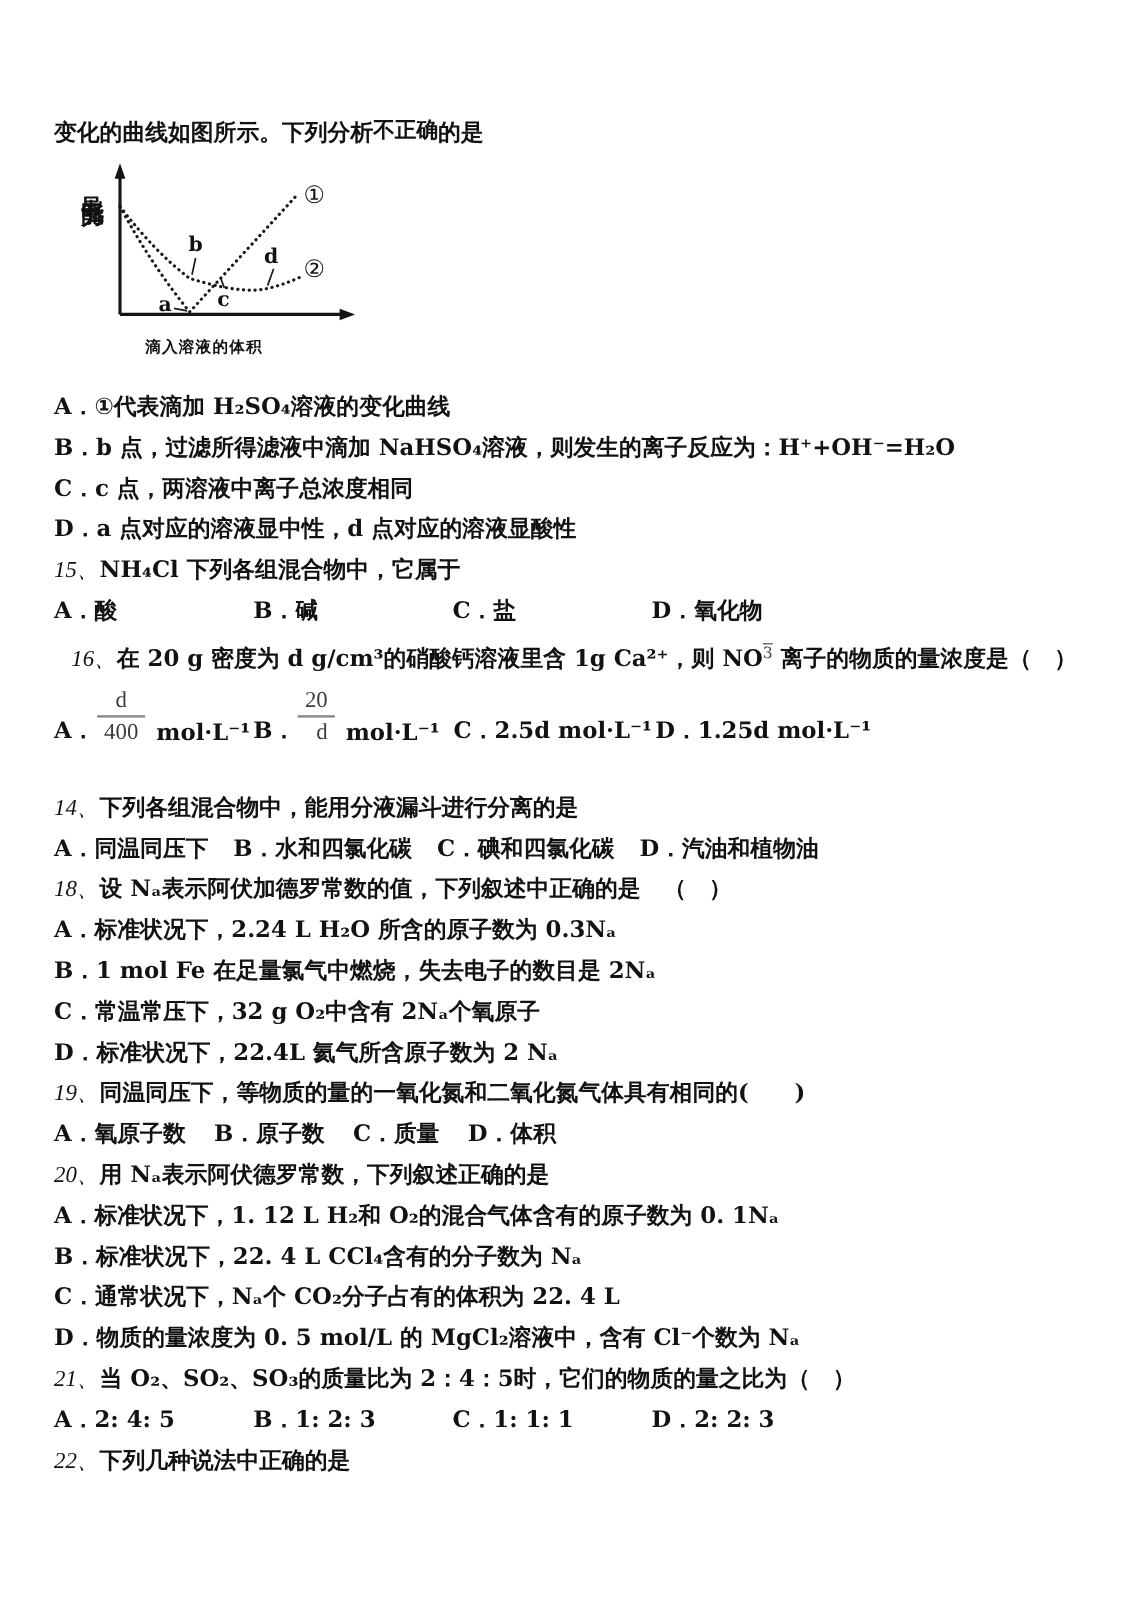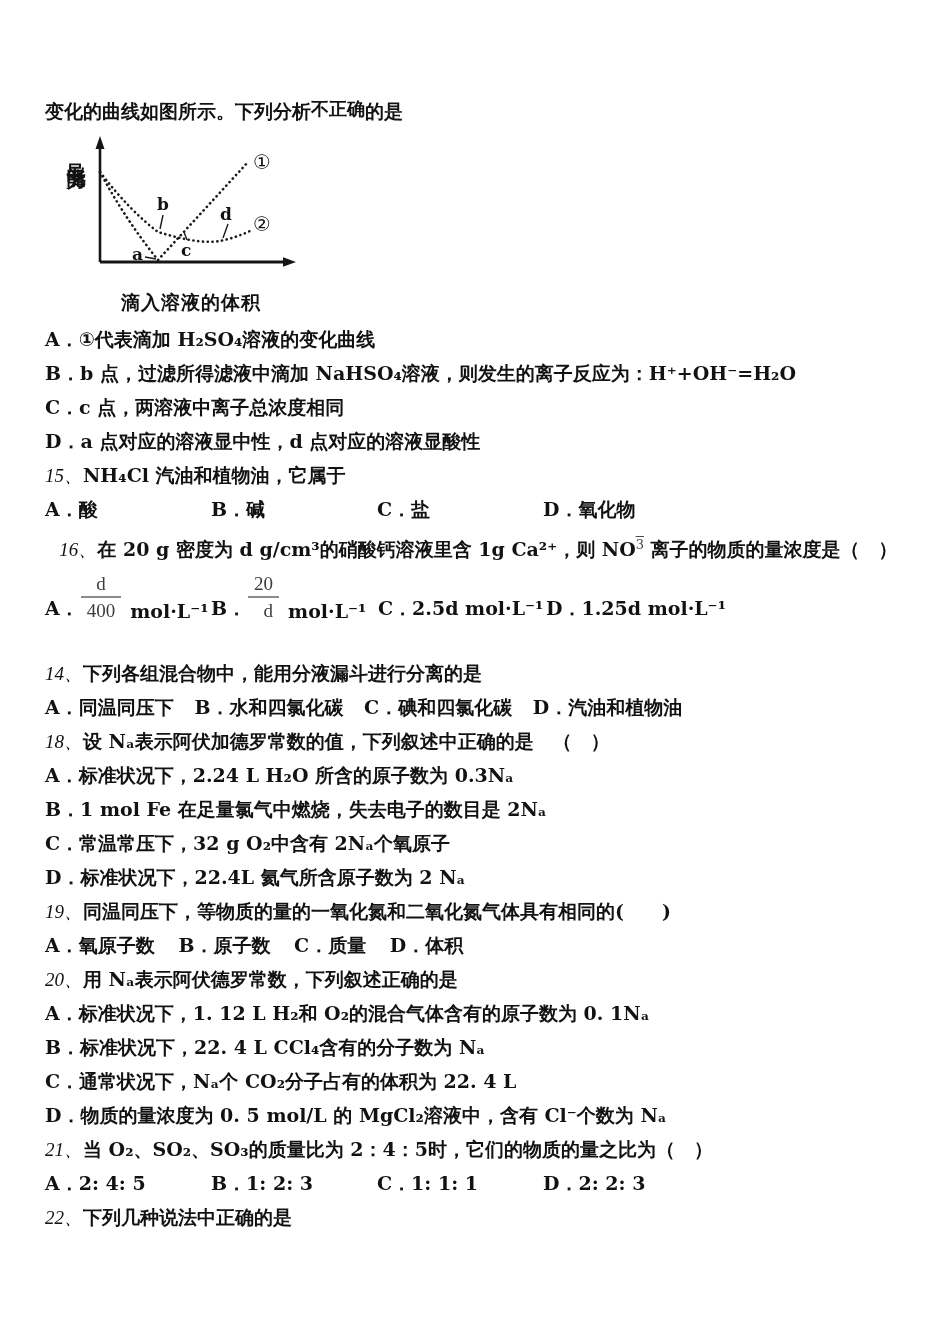--- a/index.html
+++ b/index.html
@@ -17,21 +17,21 @@
   .qnum{font-weight:400;font-family:"Liberation Serif","DejaVu Serif",serif;font-style:italic;}
   .emph{
     font-family:"DejaVu Sans","Liberation Sans",sans-serif;
     font-size:18px;position:relative;top:-3px;font-weight:700;text-align:center;
   }
   
   .chart-wrap{position:relative;width:280px;height:178px;margin:10px 0 16px 8px;}
   .chart-wrap svg{position:absolute;left:0;top:0;}
   .chart-label{position:absolute;line-height:23px;}
   .ylab{left:12px;top:14px;writing-mode:vertical-rl;text-orientation:upright;letter-spacing:2px;font-size:19px;}
-  .xlab{left:68px;top:157px;font-size:19px;letter-spacing:1px;}
+  .xlab{left:68px;top:144px;font-size:13px;letter-spacing:1px;}
   .ptlab{font-size:17px;line-height:17px;}
   .circtag{font-size:20px;line-height:20px;font-weight:400;}
   
   .row{margin:0 0 11px 0;line-height:23px;display:flex;}
   .col{width:166px;flex:0 0 auto;}
   .col:last-child{width:auto;}
   .gap14 > span{margin-right:14px;}
   .gap16 > span{margin-right:17px;}
   
   .fracrow{display:flex;align-items:flex-end;margin:4px 0 40px 0;}
@@ -75,21 +75,21 @@
   <span class="chart-label ptlab" style="left:167px;top:72px;">d</span>
   <span class="chart-label ptlab" style="left:79px;top:112px;">a</span>
   <span class="chart-label ptlab" style="left:128px;top:108px;">c</span>
 </div>
 
 <p class="line">A．①代表滴加 H₂SO₄溶液的变化曲线</p>
 <p class="line">B．b 点，过滤所得滤液中滴加 NaHSO₄溶液，则发生的离子反应为：H⁺+OH⁻=H₂O</p>
 <p class="line">C．c 点，两溶液中离子总浓度相同</p>
 <p class="line">D．a 点对应的溶液显中性，d 点对应的溶液显酸性</p>
 
-<p class="line"><span class="qnum">15、</span><span>NH₄Cl 汽油和植物油，它属于</span></p>
+<p class="line"><span class="qnum">15、</span><span>NH₄Cl 下列各组混合物中，它属于</span></p>
 <div class="row">
   <span class="col">A．酸</span>
   <span class="col">B．碱</span>
   <span class="col">C．盐</span>
   <span class="col">D．氧化物</span>
 </div>
 
 <p class="line mt12"><span class="qnum">16、</span><span>在 20 g 密度为 d g/cm³的硝酸钙溶液里含 1g Ca²⁺，则 NO</span><span class="no3">3</span><span> 离子的物质的量浓度是（　）</span></p>
 <div class="fracrow">
   <span class="fraccell w1">

